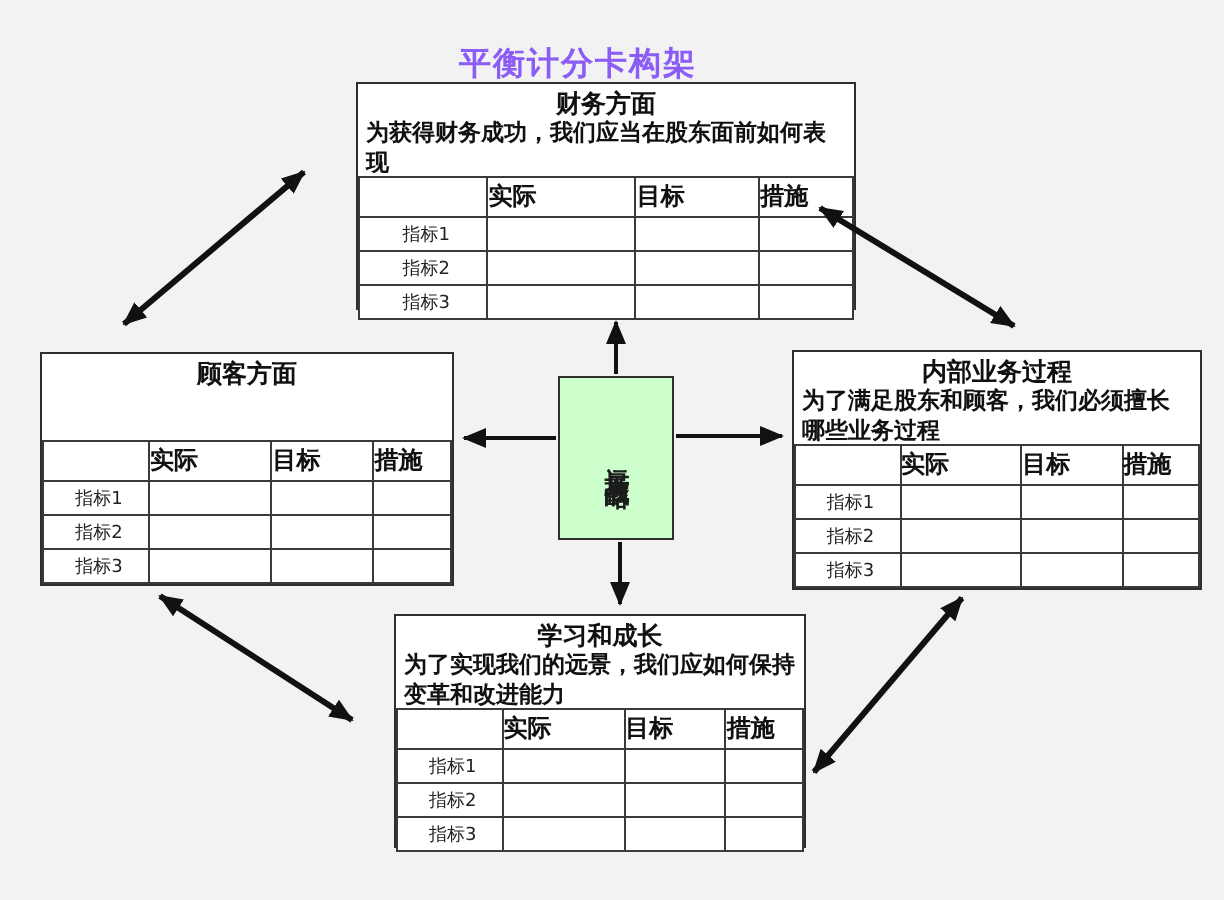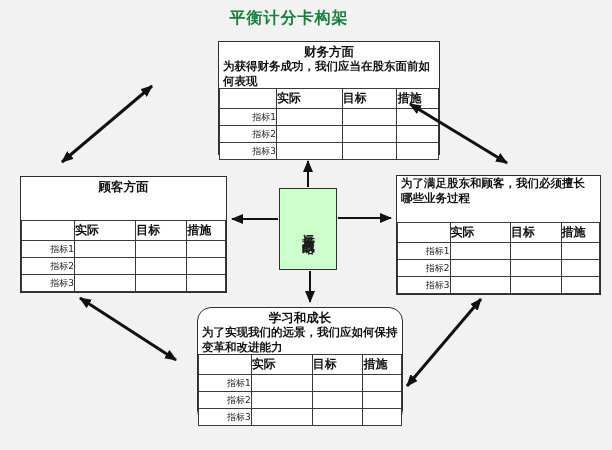--- a/index.html
+++ b/index.html
@@ -1,31 +1,31 @@
 <!DOCTYPE html>
 <html><head>
 <meta charset="utf-8">
 <style>
   html,body{margin:0;padding:0;background:#f2f2f2;font-family:"DejaVu Sans","Liberation Sans",sans-serif;}
   .canvas{position:relative;width:612px;height:450px;background:#f2f2f2;overflow:hidden;}
-  .diagram-title{position:absolute;left:178px;top:8px;width:222px;text-align:center;
-    font-size:16px;font-weight:bold;color:#15803d;letter-spacing:1px;}
+  .diagram-title{position:absolute;left:178px;top:22px;width:222px;text-align:center;
+    font-size:16px;font-weight:bold;color:#8b5cf6;letter-spacing:1px;}
   .panel{position:absolute;background:#ffffff;border:1px solid #2e2e2e;display:flex;flex-direction:column;box-sizing:border-box;}
-  .panel-financial{left:178px;top:41px;width:222px;height:114px;margin-left:40px;}
+  .panel-financial{left:178px;top:41px;width:250px;height:114px;}
   .panel-customer{left:20px;top:176px;width:207px;height:117px;}
   .panel-internal{left:396px;top:175px;width:205px;height:120px;}
-  .panel-learning{left:197px;top:307px;width:206px;height:117px;border-radius:14px;}
+  .panel-learning{left:197px;top:307px;width:206px;height:117px;}
   .panel-title{font-size:12.5px;font-weight:bold;color:#111;text-align:center;margin-top:2px;line-height:15px;}
   .panel-desc{font-size:11.5px;color:#111;line-height:1.28;padding:0 4px;font-weight:bold;}
   table.metrics{width:100%;border-collapse:collapse;table-layout:fixed;margin-top:auto;}
   table.metrics td{border:1px solid #3a3a3a;padding:0;box-sizing:border-box;background:#fff;}
   table.metrics .c0{width:26%;} table.metrics .c1{width:30%;} table.metrics .c2{width:25%;} table.metrics .c3{width:19%;}
   tr.head td{height:20px;font-size:12px;font-weight:bold;text-align:left;color:#111;}
   tr.datarow td{height:17px;}
-  td.rl{font-size:9px;color:#222;padding-left:3px !important;text-align:right;}
+  td.rl{font-size:9px;color:#222;padding-left:3px !important;text-align:center;}
   .center-box{position:absolute;left:279px;top:188px;width:58px;height:82px;background:#ccffcc;
     border:1px solid #2e2e2e;display:flex;align-items:center;justify-content:center;box-sizing:border-box;}
   .center-label{writing-mode:vertical-rl;text-orientation:upright;font-size:12.5px;color:#1c1c1c;
     letter-spacing:2px;font-weight:bold;}
   svg.arrows{position:absolute;left:0;top:0;width:612px;height:450px;pointer-events:none;}
 </style>
 </head>
 <body>
 
 <div class="canvas">
@@ -103,20 +103,21 @@
           <td class="rl">指标3</td>
           <td></td>
             <td></td>
             <td></td>
         </tr>
       </tbody>
     </table>
   </section>
 
   <section class="panel panel-internal">
+    <div class="panel-title">内部业务过程</div>
     <div class="panel-desc">为了满足股东和顾客，我们必须擅长哪些业务过程</div>
     <table class="metrics">
       <colgroup>
           <col class="c0">
           <col class="c1">
           <col class="c2">
           <col class="c3">
         </colgroup>
       <tbody>
         <tr class="head">

